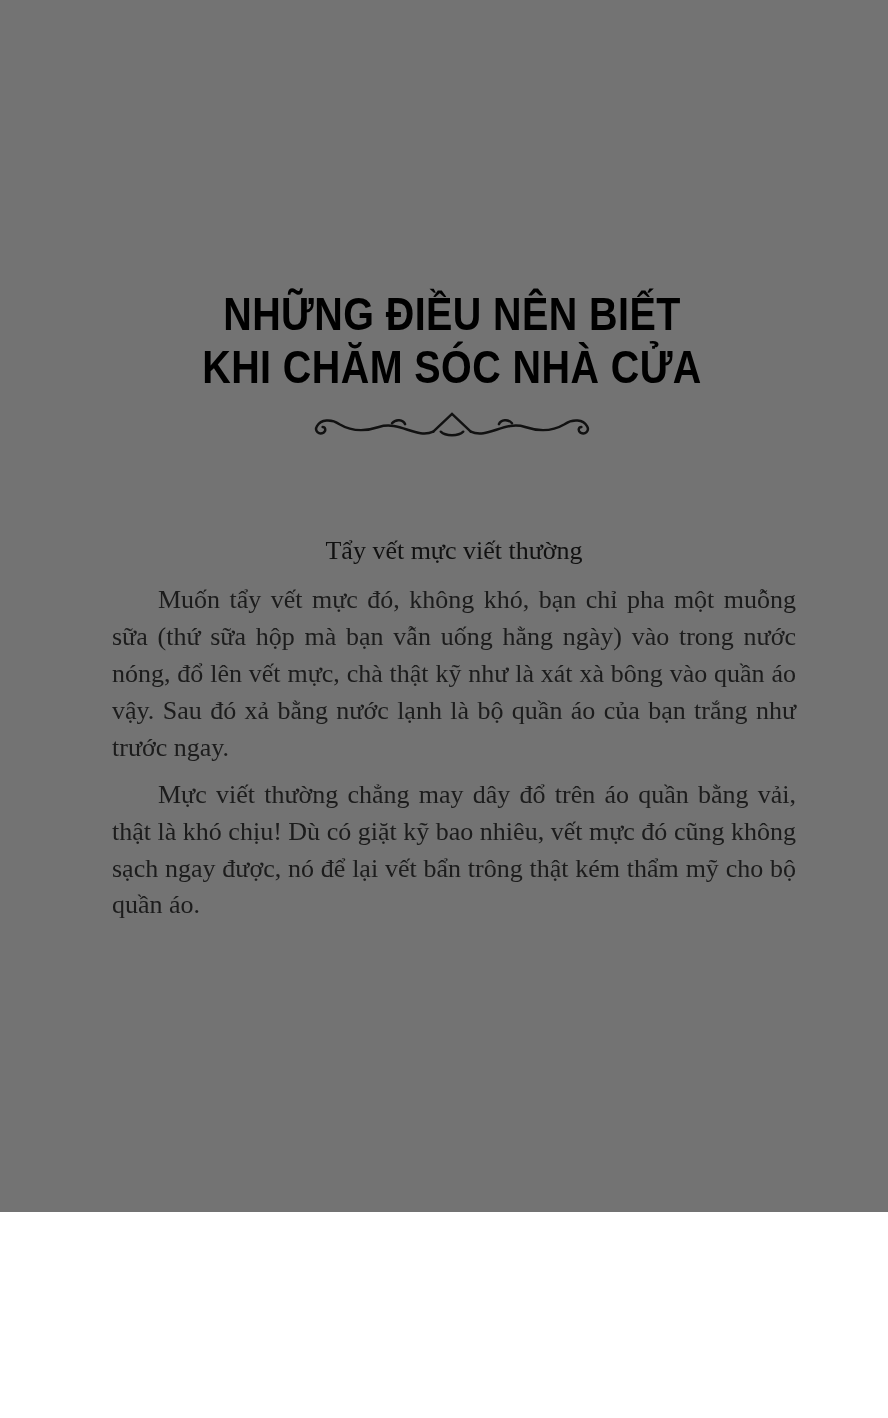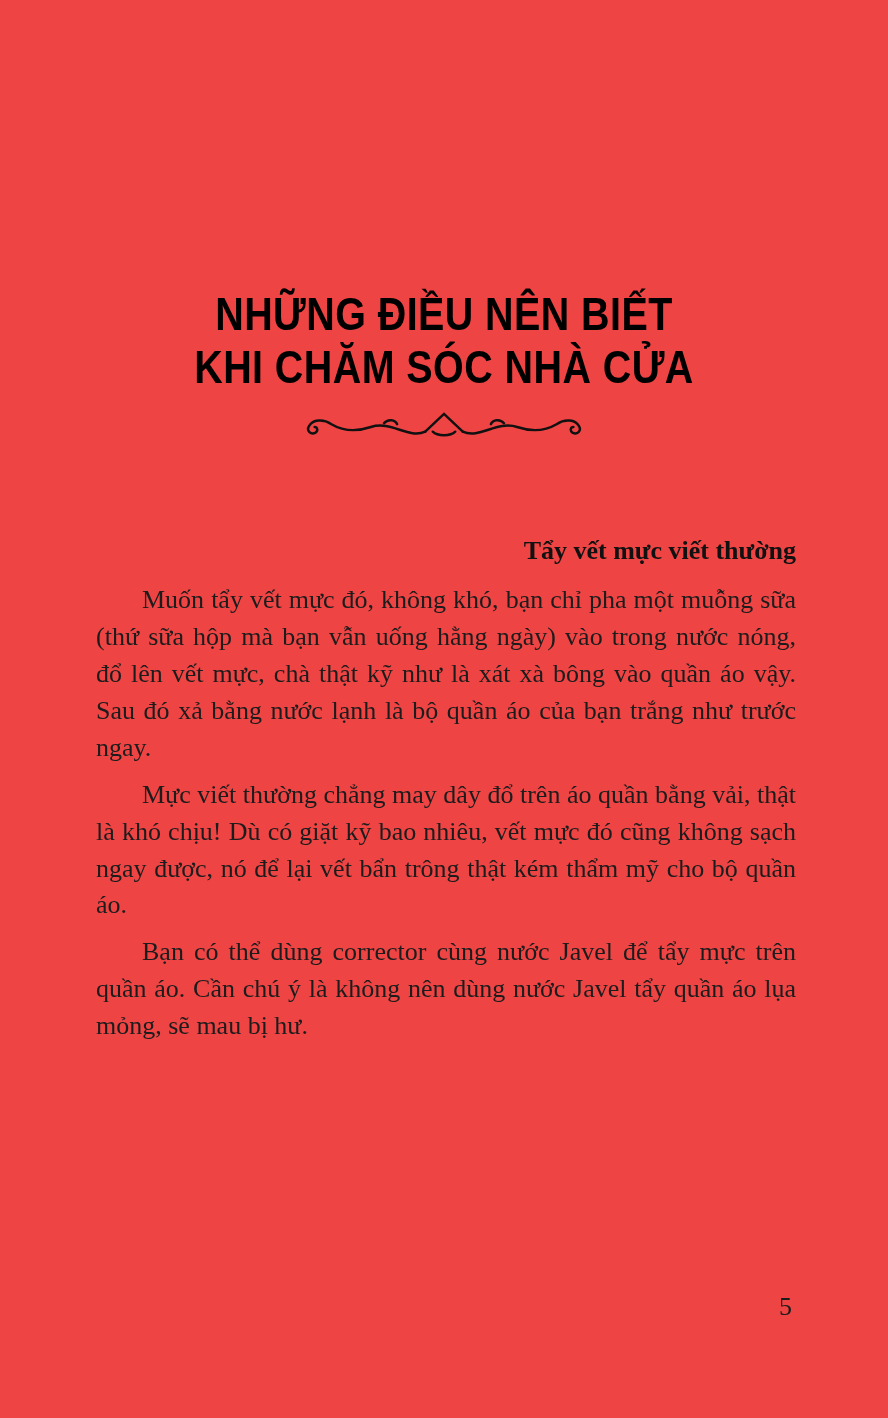--- a/index.html
+++ b/index.html
@@ -3,27 +3,28 @@
 <meta charset="utf-8">
 <style>
   html, body {
     margin: 0;
     padding: 0;
     background: #ffffff;
   }
   .page {
     position: relative;
     width: 888px;
-    height: 1418px;
-    background: #ef4444;
+    height: 1212px;
+    background: #737373;
     color: #1c1c1c;
     font-family: "Liberation Serif", "DejaVu Serif", serif;
     box-sizing: border-box;
     padding-top: 288px;
     overflow: hidden;
+    padding-left: 16px;
   }
   .title {
     margin: 0;
     text-align: center;
     font-family: "Liberation Sans", "DejaVu Sans", sans-serif;
     font-weight: 700;
     font-size: 47px;
     line-height: 1.12;
     color: #000000;
   }
@@ -41,23 +42,23 @@
   }
   .content {
     margin: 84px 92px 0 96px;
     font-size: 26px;
     line-height: 1.42;
     text-align: justify;
     color: #1c1c1c;
   }
   .section-heading {
     font-size: 26px;
-    font-weight: 700;
+    font-weight: 400;
     margin: 24px 0 12px 0;
-    text-align: right;
+    text-align: center;
     color: #111111;
   }
   .section-heading:first-child {
     margin-top: 0;
   }
   .content p {
     margin: 0 0 10px 0;
     text-indent: 46px;
   }
   .page-number {
@@ -89,20 +90,19 @@
         <path d="M224 18 C220 13 212 14 210 19"></path>
       </g>
     </svg>
   </div>
 
   <div class="content">
 
     <div class="section-heading">Tẩy vết mực viết thường</div>
     <p>Muốn tẩy vết mực đó, không khó, bạn chỉ pha một muỗng sữa (thứ sữa hộp mà bạn vẫn uống hằng ngày) vào trong nước nóng, đổ lên vết mực, chà thật kỹ như là xát xà bông vào quần áo vậy. Sau đó xả bằng nước lạnh là bộ quần áo của bạn trắng như trước ngay.</p>
     <p>Mực viết thường chẳng may dây đổ trên áo quần bằng vải, thật là khó chịu! Dù có giặt kỹ bao nhiêu, vết mực đó cũng không sạch ngay được, nó để lại vết bẩn trông thật kém thẩm mỹ cho bộ quần áo.</p>
-    <p>Bạn có thể dùng corrector cùng nước Javel để tẩy mực trên quần áo. Cần chú ý là không nên dùng nước Javel tẩy quần áo lụa mỏng, sẽ mau bị hư.</p>
 
 
   </div>
 
   <div class="page-number">5</div>
 
 </div>
 
 </body></html>

